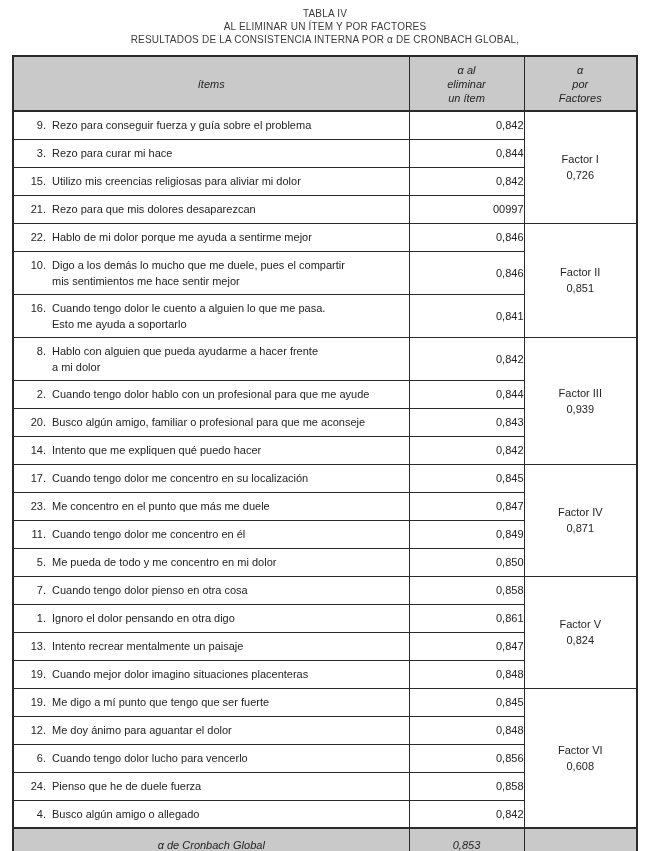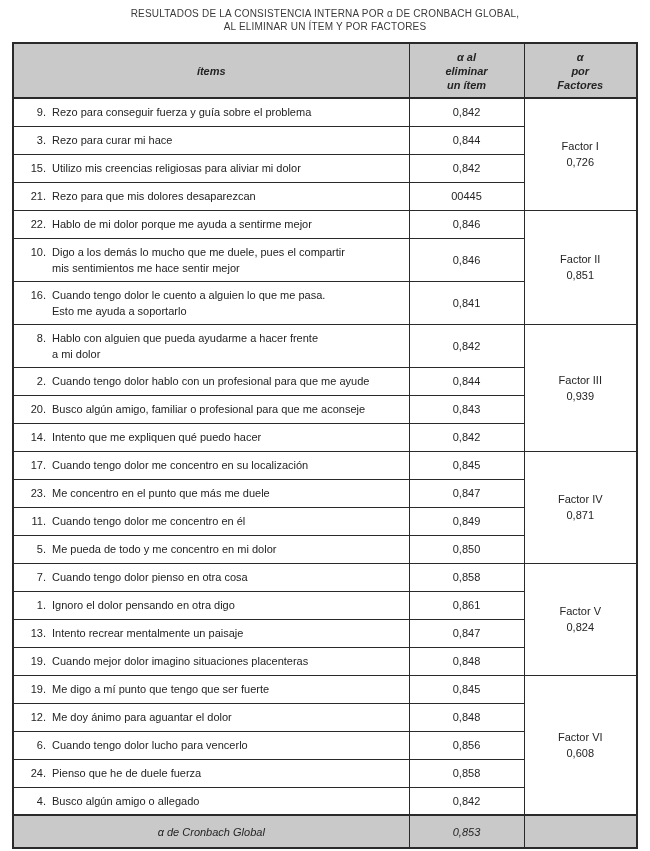--- a/index.html
+++ b/index.html
@@ -35,60 +35,61 @@
   table.ctable { border: 2px solid var(--border-col); }
 
   col.c-items  { width: 396px; }
   col.c-alpha  { width: 115px; }
   col.c-factor { width: 113px; }
 
   .ctable thead th {
     background: var(--header-bg);
     height: 55px;
     font-style: italic;
-    font-weight: bold;
+    font-weight: normal;
     font-size: 11px;
     line-height: 14px;
     text-align: center;
     white-space: pre-line;
     border-bottom: 2px solid var(--border-col);
   }
 
   .ctable tbody td { font-size: 11px; }
   .row-single { height: 28px; }
 
   .cell-item .item-line {
     display: flex;
     align-items: flex-start;
     padding: 5px 6px 5px 8px;
     line-height: 16px;
   }
   .item-num  { flex: none; width: 24px; text-align: right; margin-right: 6px; }
   .item-text { white-space: pre-line; }
 
-  .cell-alpha  { text-align: center; }
+  .cell-alpha  { text-align: right; }
   .cell-factor { text-align: center; line-height: 16px; }
 
   .ctable tfoot td {
     background: var(--header-bg);
     height: 33px;
     font-style: italic;
     font-size: 11px;
     text-align: center;
     border-top: 2px solid var(--border-col);
   }
 </style>
 </head>
 <body>
 
 <div class="page">
 
   <div class="title-block">
+    <div class="title-line">TABLA IV</div>
+    <div class="subtitle-line">AL ELIMINAR UN ÍTEM Y POR FACTORES</div>
     <div class="subtitle-line">RESULTADOS DE LA CONSISTENCIA INTERNA POR α DE CRONBACH GLOBAL,</div>
-    <div class="subtitle-line">AL ELIMINAR UN ÍTEM Y POR FACTORES</div>
   </div>
 
   <table class="ctable">
     <colgroup>
       <col class="c-items">
       <col class="c-alpha">
       <col class="c-factor">
     </colgroup>
     <thead>
       <tr>
@@ -133,21 +134,21 @@
           </td>
           <td class="cell-alpha">0,842</td>
         </tr>
         <tr class="row-single">
           <td class="cell-item">
             <div class="item-line">
               <span class="item-num">21.</span>
               <span class="item-text">Rezo para que mis dolores desaparezcan</span>
             </div>
           </td>
-          <td class="cell-alpha">00445</td>
+          <td class="cell-alpha">00997</td>
         </tr>
         <tr class="row-single">
           <td class="cell-item">
             <div class="item-line">
               <span class="item-num">22.</span>
               <span class="item-text">Hablo de mi dolor porque me ayuda a sentirme mejor</span>
             </div>
           </td>
           <td class="cell-alpha">0,846</td>
           <td class="cell-factor" rowspan="3">

